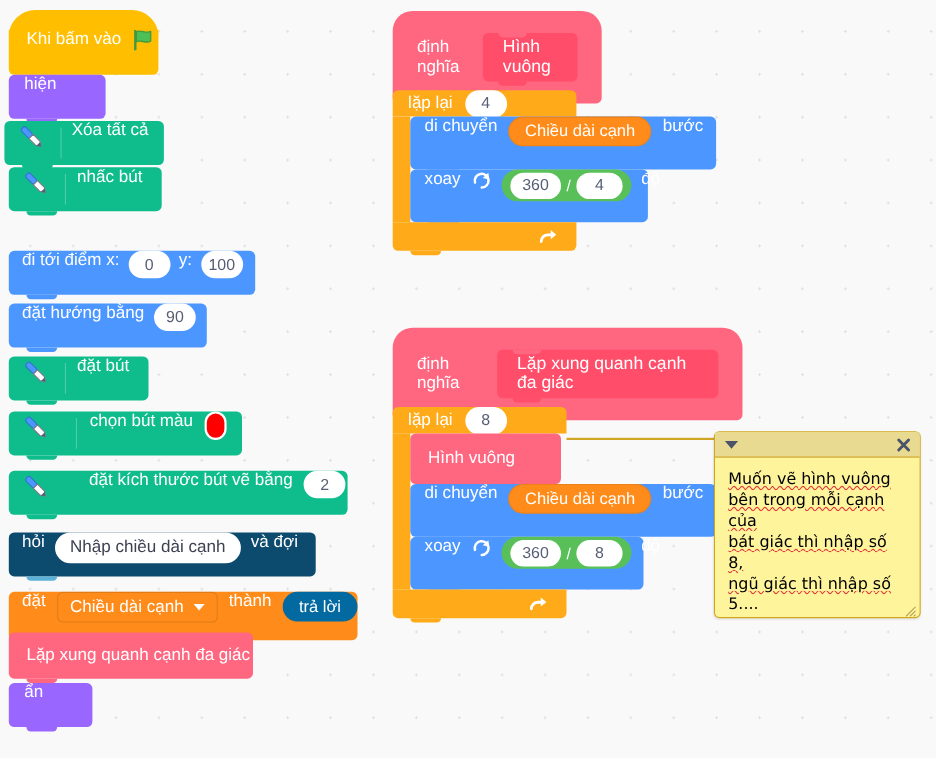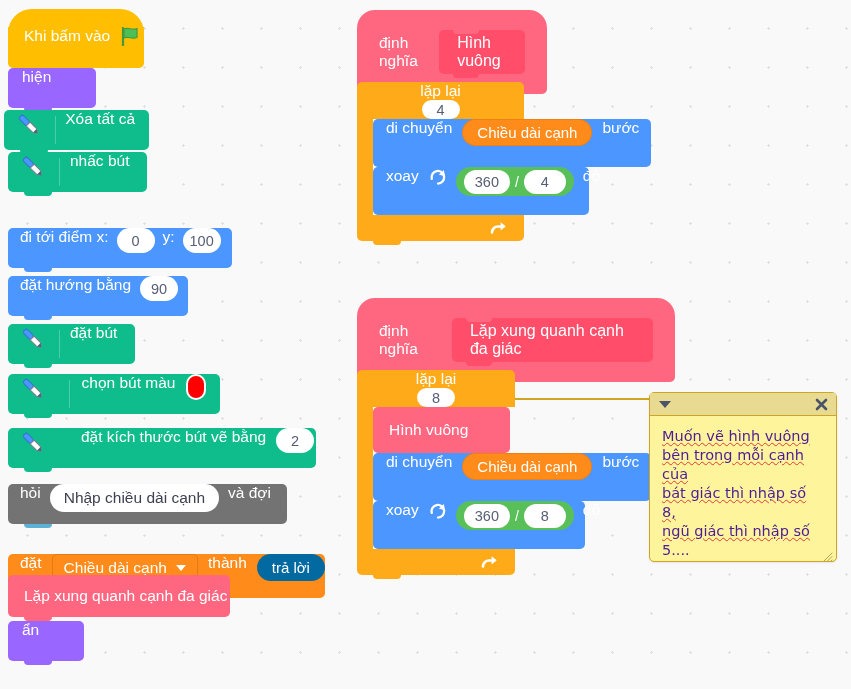--- a/index.html
+++ b/index.html
@@ -18,21 +18,21 @@
   .blk{position:absolute;box-sizing:border-box;display:flex;align-items:flex-start;
        color:#fff;font-size:15.5px;white-space:nowrap;}
 
   
   .stack{border-radius:5px;padding:0 14px;height:40px;}
 
   .c-events{background:#ffbf00;}
   .c-looks{background:#9966ff;}
   .c-pen{background:#0fbd8c;}
   .c-motion{background:#4c97ff;}
-  .c-sensing{background:#737373;}
+  .c-sensing{background:#0c4a6e;}
   .c-vars{background:#ff8c1a;}
 
   
   .hat{border-radius:0 0 5px 5px;}
   .hat-top{position:absolute;left:0;top:-18px;width:100%;height:24px;
            background:inherit;border-radius:34px 34px 0 0;}
 
   
   .oval{background:#fff;border-radius:999px;height:25px;min-width:38px;
         display:inline-flex;align-items:center;justify-content:center;
@@ -59,23 +59,23 @@
   
   .swatch{width:33px;height:26px;border-radius:999px;background:#ff0000;
           border:2px solid #fff;box-sizing:border-box;}
 
   
   .penicon{width:30px;height:30px;margin-right:9px;flex:none;}
   .sep{width:1px;align-self:stretch;margin:6px 10px 6px 2px;background:rgba(255,255,255,.25);}
 
   
   .cwrap{position:absolute;}
-  .cbar{background:#ffab19;border-radius:5px 5px 0 0;height:37px;
-        display:flex;align-items:center;padding:0 14px;color:#fff;
-        font-size:15.5px;box-sizing:border-box;flex-direction:column;}
+  .cbar{background:#ffab19;border-radius:5px 5px 0 0;height:24px;
+        display:flex;align-items:center;gap:11px;padding:0 14px;color:#fff;
+        font-size:15.5px;box-sizing:border-box;}
   .carm{background:#ffab19;width:16px;}
   .cfoot{background:#ffab19;border-radius:0 0 5px 5px;height:26px;position:relative;}
   .cfoot .loopicon{position:absolute;right:14px;top:1px;}
 
   
   .define{background:#ff6680;border-radius:18px 18px 5px 5px;
           height:84px;display:flex;align-items:center;padding:0 22px;gap:16px;
           color:#fff;font-size:15.5px;box-sizing:border-box;}
   .proto{background:#ff4d6a;border-radius:5px;height:44px;display:flex;align-items:center;
          padding:0 18px;font-size:16px;color:#fff;position:relative;}
@@ -87,21 +87,21 @@
   
   .callblk{background:#ff6680;border-radius:5px;height:40px;display:flex;
            align-items:center;padding:0 16px;font-size:15.5px;color:#fff;}
 
   
   .comment{position:absolute;background:#fef49c;border:1px solid #cfa623;
            border-radius:5px;box-sizing:border-box;box-shadow:0 1px 2px rgba(0,0,0,.08);}
   .comment-head{height:22px;background:#e8da91;border-bottom:1px solid #cfa623;
            display:flex;align-items:center;justify-content:space-between;padding:0 8px;}
   .comment-body{padding:11px 12px 8px 12px;font-size:14.5px;line-height:19px;
-           color:#4c1d95;font-family:"DejaVu Sans",sans-serif;}
+           color:#000000;font-family:"DejaVu Sans",sans-serif;}
   .sq{ text-decoration:underline; text-decoration-style:wavy;
        text-decoration-color:#e23b3b; text-decoration-thickness:1px;
        text-underline-offset:1px;}
   .resize{position:absolute;right:3px;bottom:3px;width:10px;height:10px;}
   .connector{position:absolute;background:#cfa623;height:1.5px;}
 
   
   .bump{position:absolute;left:16px;width:28px;height:4px;border-radius:0 0 6px 6px;}
 </style>
 </head>
@@ -217,21 +217,21 @@
     <div class="bump" style="background:#0fbd8c;bottom:-4px;"></div>
   </div>
 
   <div class="blk stack c-sensing" style="left:8px;top:484px;width:279px;gap:9px;padding:0 12px;">
     <span>hỏi</span>
     <span class="oval txt">Nhập chiều dài cạnh</span>
     <span>và đợi</span>
     <div class="bump" style="background:#5cb1d6;bottom:-4px;"></div>
   </div>
 
-  <div class="blk stack c-vars" style="left:8px;top:554px;width:317px;gap:10px;padding:0 12px;height:44px;">
+  <div class="blk stack c-vars" style="left:8px;top:538px;width:317px;gap:10px;padding:0 12px;height:44px;">
     <span>đặt</span>
     <span class="drop">
       <span>Chiều dài cạnh</span>
       <span class="caret"></span>
     </span>
     <span>thành</span>
     <span class="rep ans">trả lời</span>
     <div class="bump" style="background:#ff8c1a;bottom:-4px;"></div>
   </div>
 

